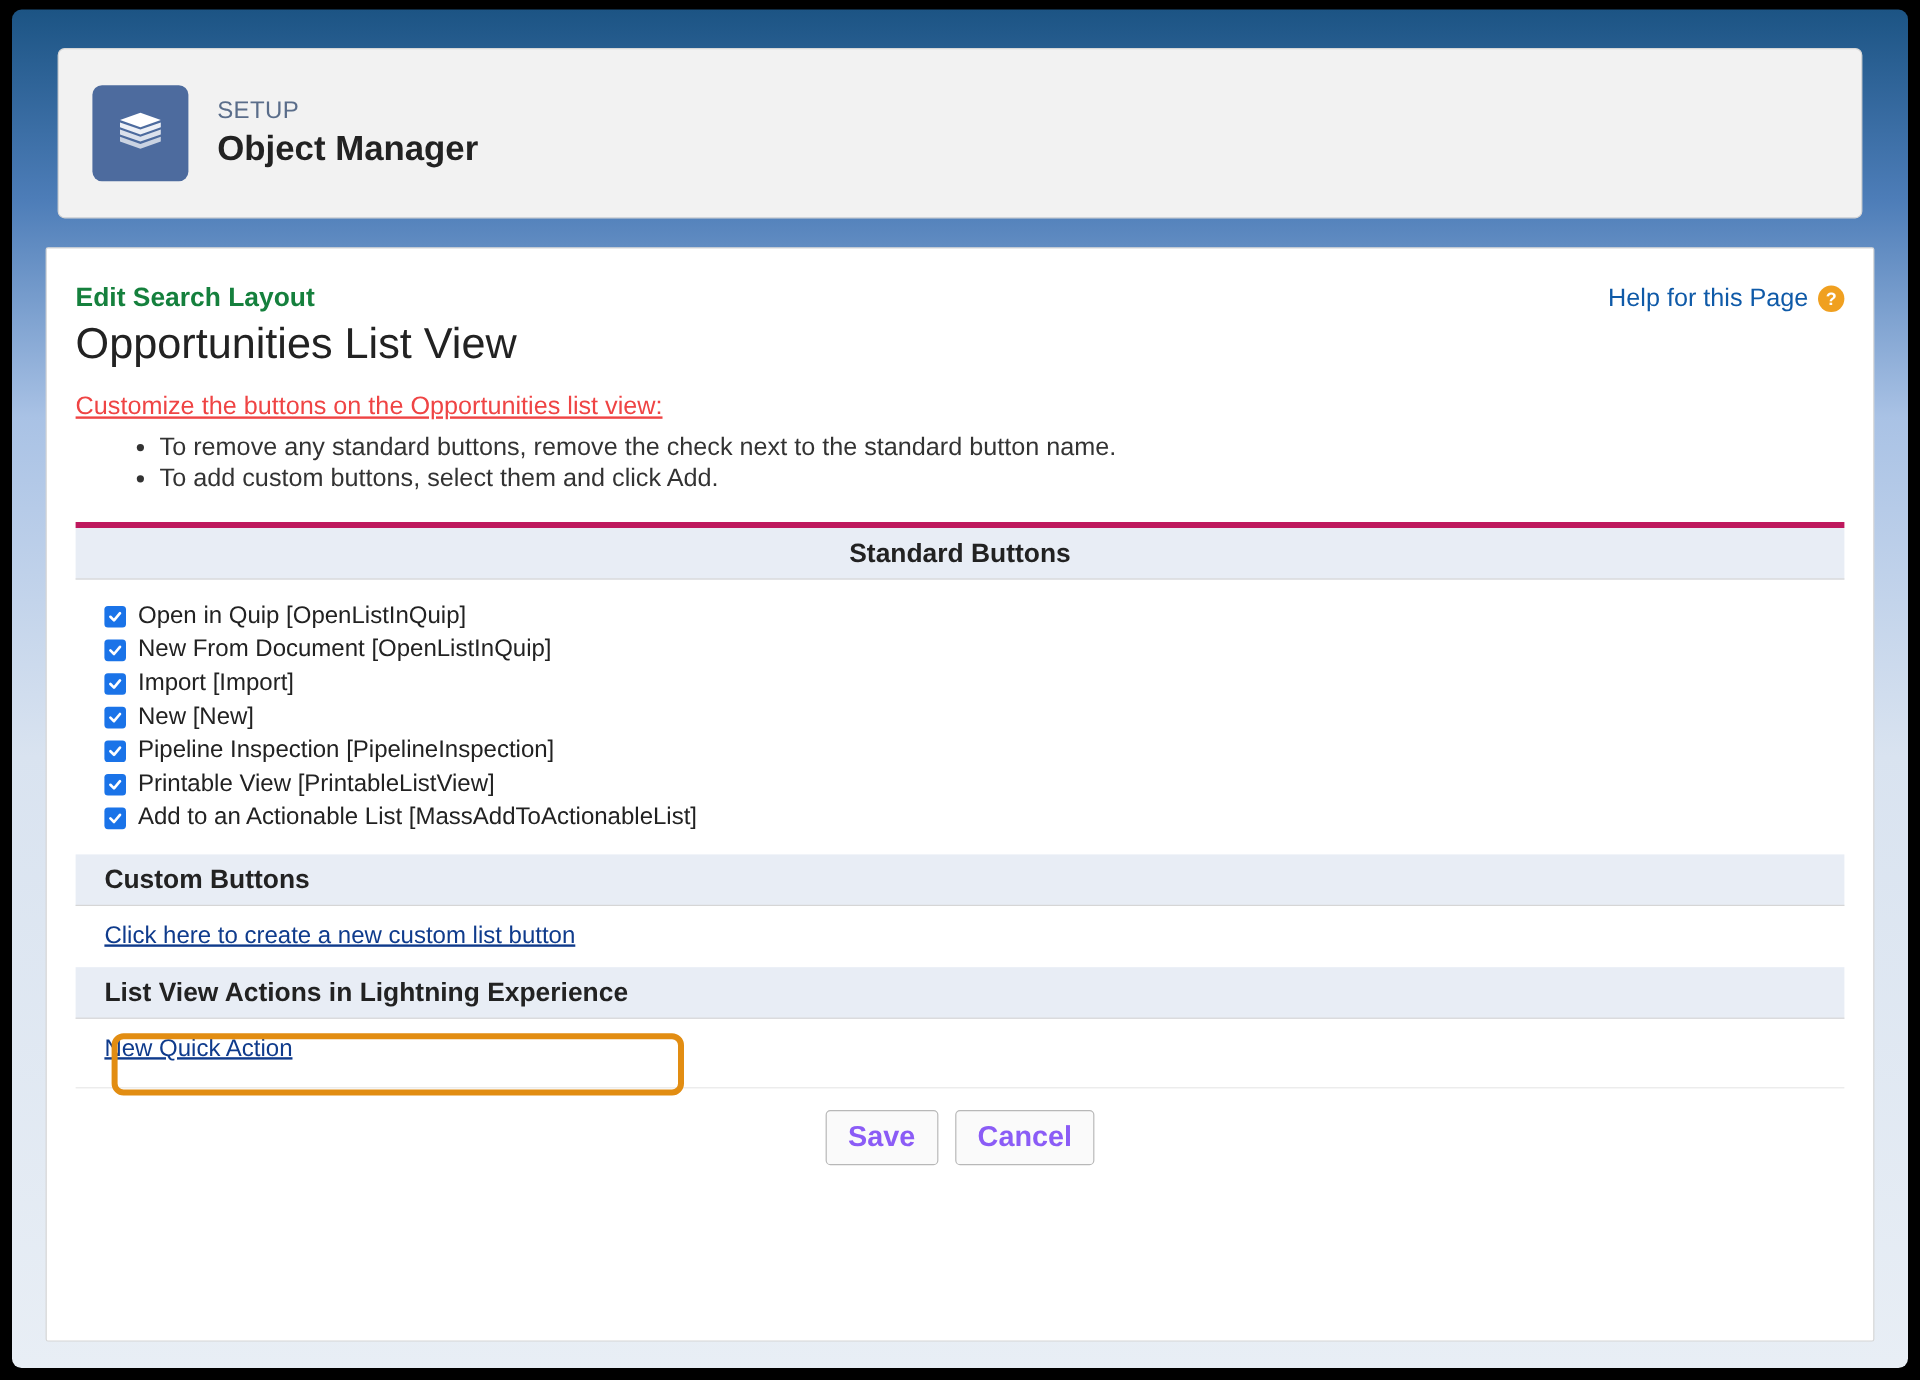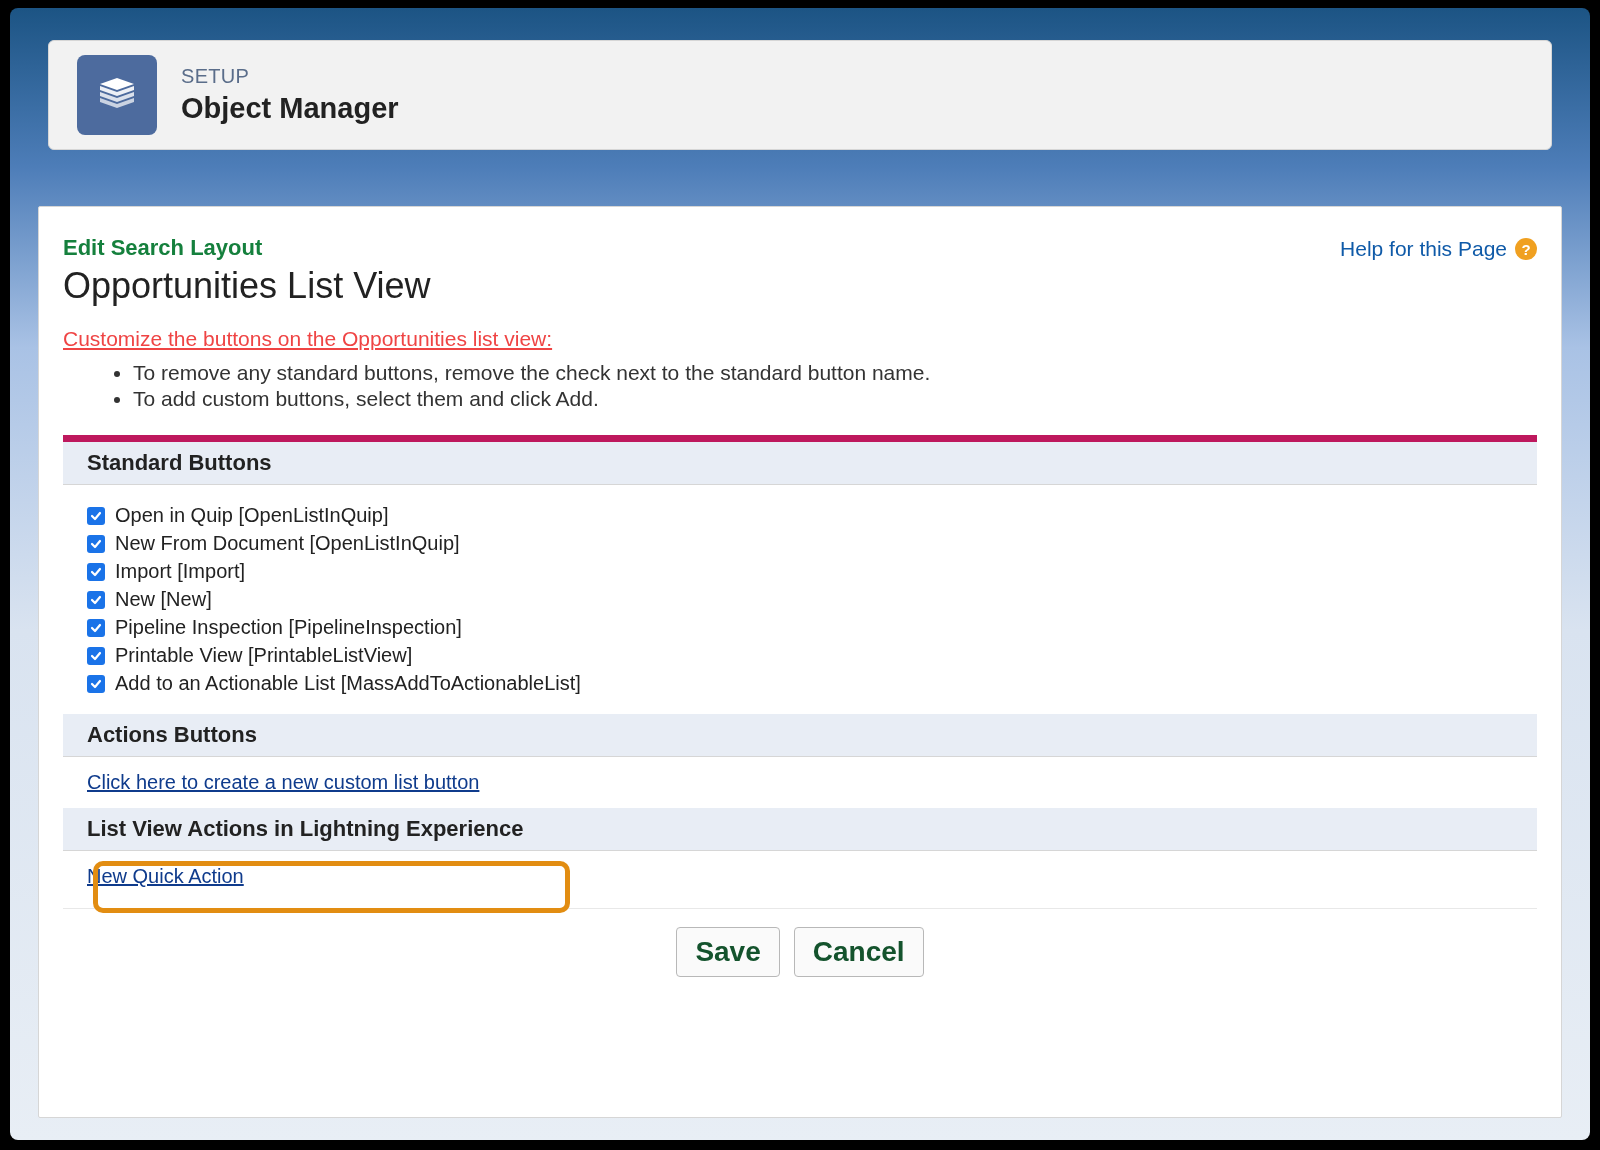--- a/index.html
+++ b/index.html
@@ -15,21 +15,21 @@
     position:absolute;
     left:10px; top:8px;
     width:1580px; height:1132px;
     background: linear-gradient(180deg,#1c5484 0%, #4d7db8 14%, #a9c2e5 30%, #d9e3f0 55%, #e8eef5 100%);
     border-radius:8px;
     padding:0;
   }
   .header-card {
     position:absolute;
     left:38px; top:32px; right:38px;
-    height:110px;
+    height:142px;
     background:#f2f2f2;
     border:1px solid #d6d6d6;
     border-radius:6px;
     display:flex;
     align-items:center;
     padding:0 28px;
   }
   .header-icon {
     width:80px; height:80px;
     background:#4d6b9e;
@@ -96,21 +96,22 @@
     align-items:center;
     justify-content:center;
     color:#fff;
     font-weight:700;
     font-size:15px;
   }
   .intro { font-size:21px; color:#ef4444; margin-bottom:10px;text-decoration:underline; }
   .bullets { margin:0 0 24px 70px; padding:0; font-size:21px; color:#333; }
   .bullets li { margin:2px 0; }
   .section {
-    border-top:7px solid #be185d;
+    border-top:5px solid #be185d;
+    text-align:center;
   }
   .section-header {
     background:#e8edf5;
     font-weight:600;
     font-size:22px;
     color:#222;
     padding:8px 24px;
     border-bottom:1px solid #d6d6d6;
   }
   .section-body {
@@ -158,23 +159,23 @@
     gap:14px;
     padding:18px 0 6px 0;
     border-top:1px solid #e8e8e8;
     margin-top:6px;
   }
   .btn {
     background:#fafafa;
     border:1px solid #b8b8b8;
     border-radius:4px;
     padding:8px 18px;
-    font-size:28px;
+    font-size:24px;
     font-weight:600;
-    color:#14532d;
+    color:#8b5cf6;
     cursor:pointer;
   }
 </style>
 </head>
 <body>
 
 <div class="outer-frame">
 
   <div class="header-card">
     <div class="header-icon">
@@ -276,21 +277,21 @@
                 <path d="M2 6 L5 9 L10 3" stroke="#fff" stroke-width="2.2" fill="none" stroke-linecap="round" stroke-linejoin="round"></path>
               </svg>
             </span>
           <span>Add to an Actionable List [MassAddToActionableList]</span>
         </div>
 
       </div>
     </div>
 
     <div>
-      <div class="section-header">Actions Buttons</div>
+      <div class="section-header">Custom Buttons</div>
       <div class="section-body">
         <span class="link-text">Click here to create a new custom list button</span>
       </div>
     </div>
 
     <div>
       <div class="section-header">List View Actions in Lightning Experience</div>
       <div class="section-body">
         <span class="link-text">New Quick Action</span>
       </div>

